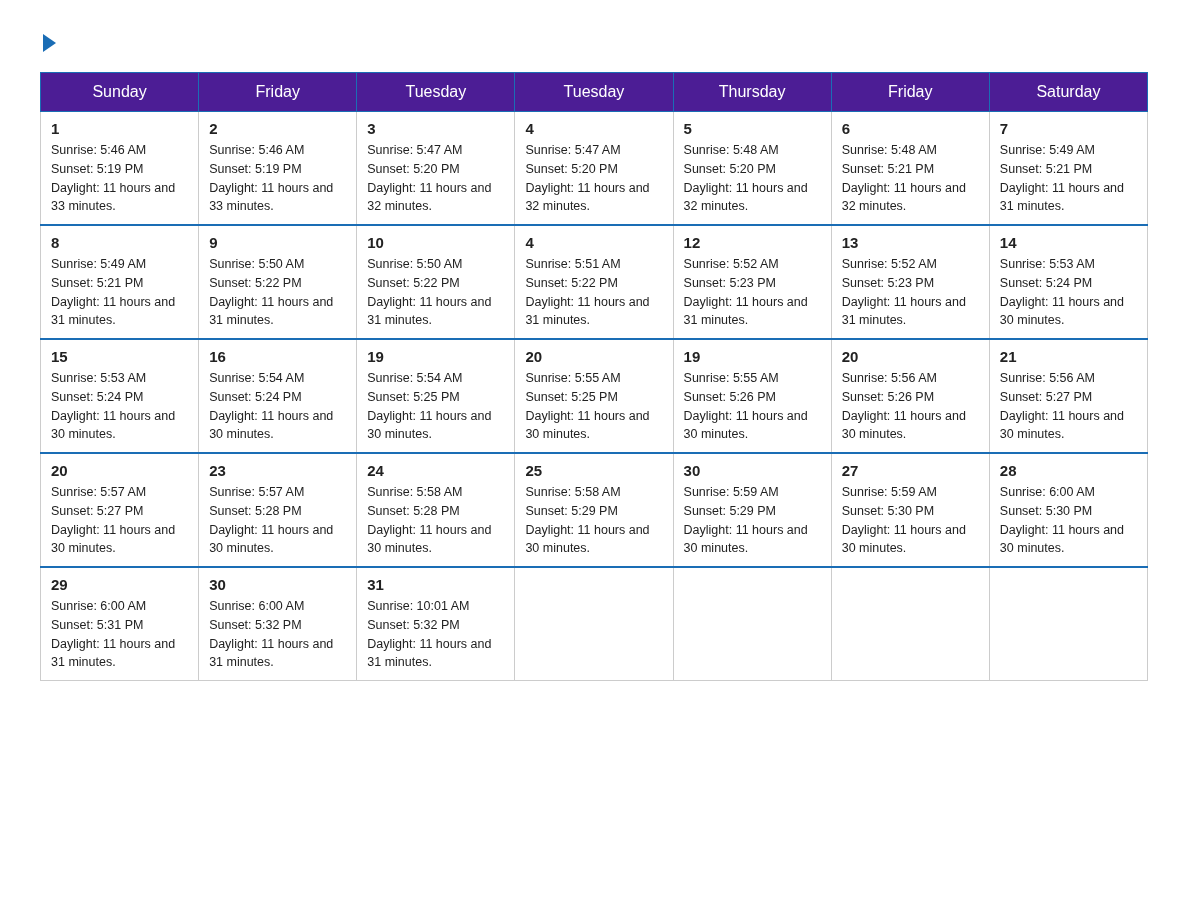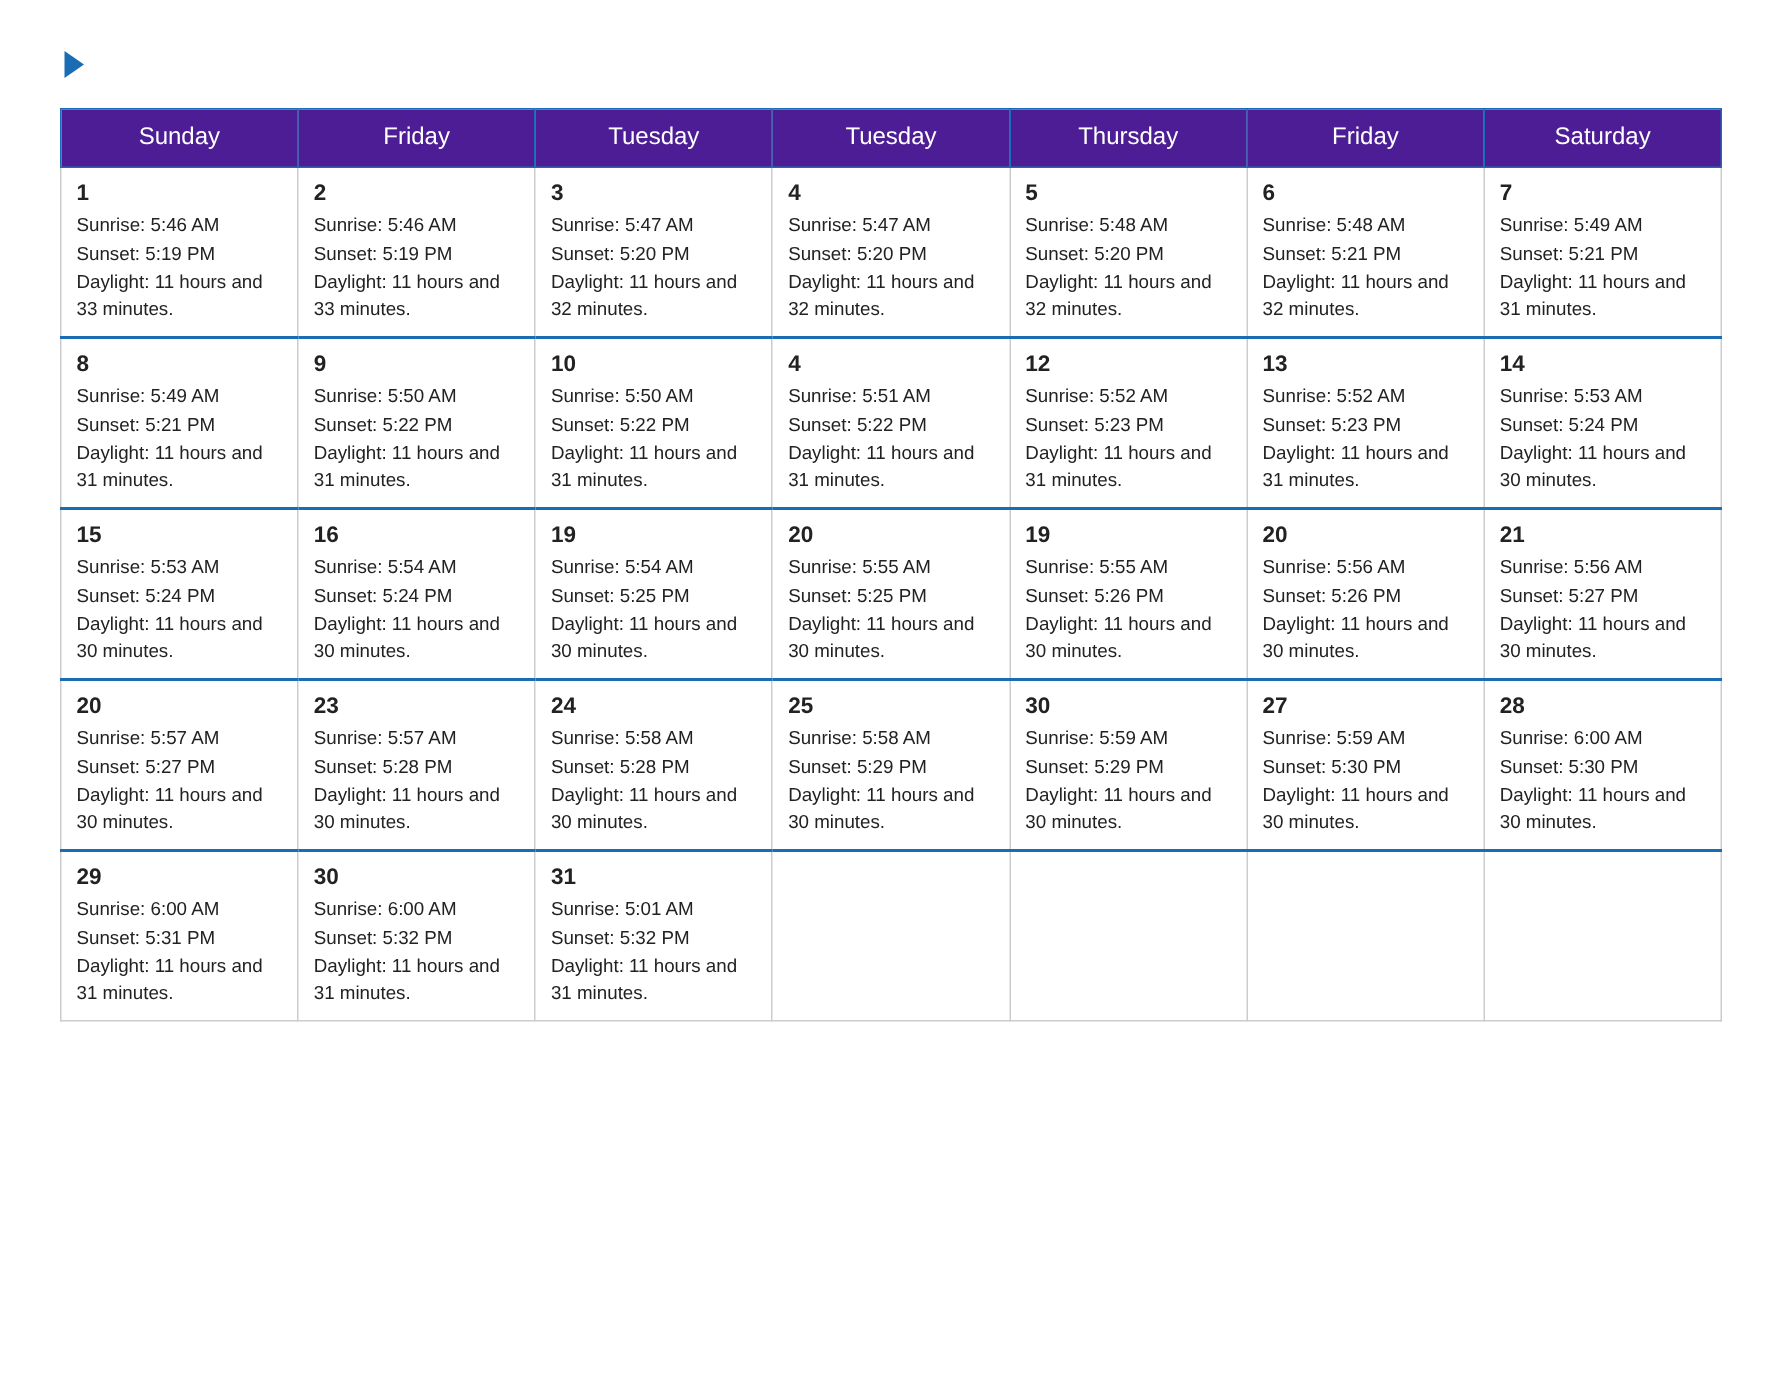--- a/index.html
+++ b/index.html
@@ -377,21 +377,21 @@
         <span class="day-num">30</span>
         <div class="day-info">
           <span>Sunrise: 6:00 AM</span><br>
           <span>Sunset: 5:32 PM</span><br>
           <span>Daylight: 11 hours and 31 minutes.</span>
         </div>
       </td>
         <td>
         <span class="day-num">31</span>
         <div class="day-info">
-          <span>Sunrise: 5:01 AM</span><br>
+          <span>Sunrise: 10:01 AM</span><br>
           <span>Sunset: 5:32 PM</span><br>
           <span>Daylight: 11 hours and 31 minutes.</span>
         </div>
       </td>
         <td class="empty-cell"></td>
         <td class="empty-cell"></td>
         <td class="empty-cell"></td>
         <td class="empty-cell"></td>
       </tr>
     </tbody>

